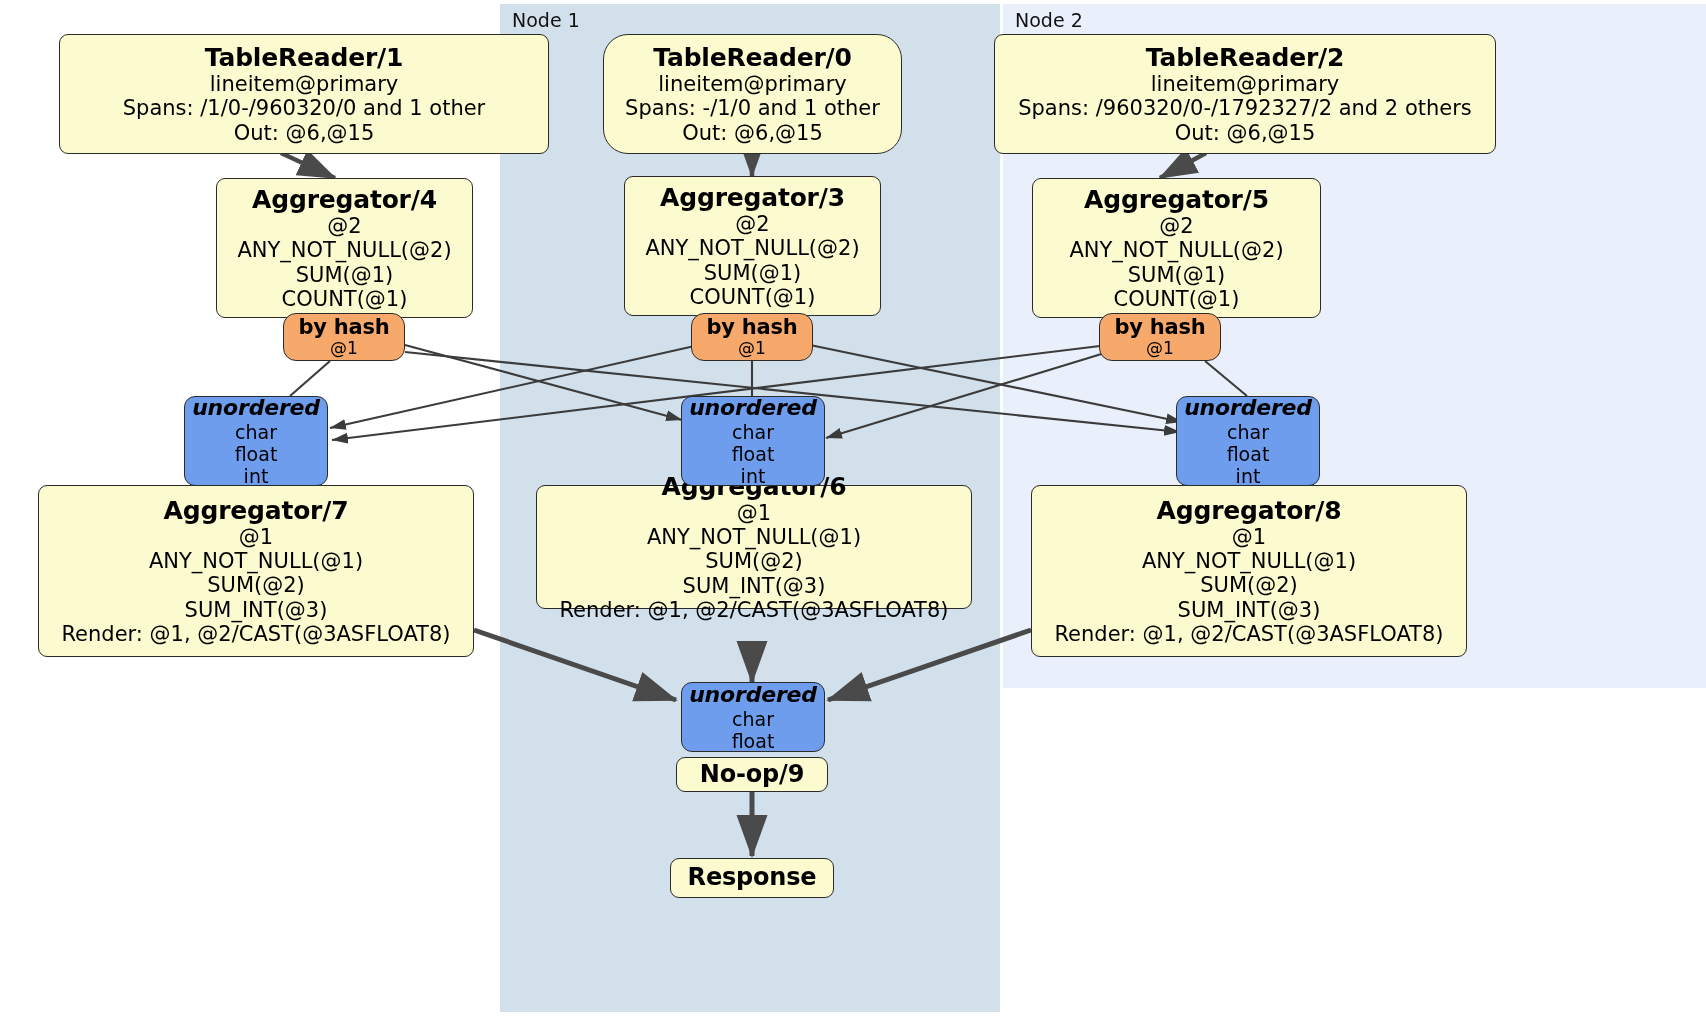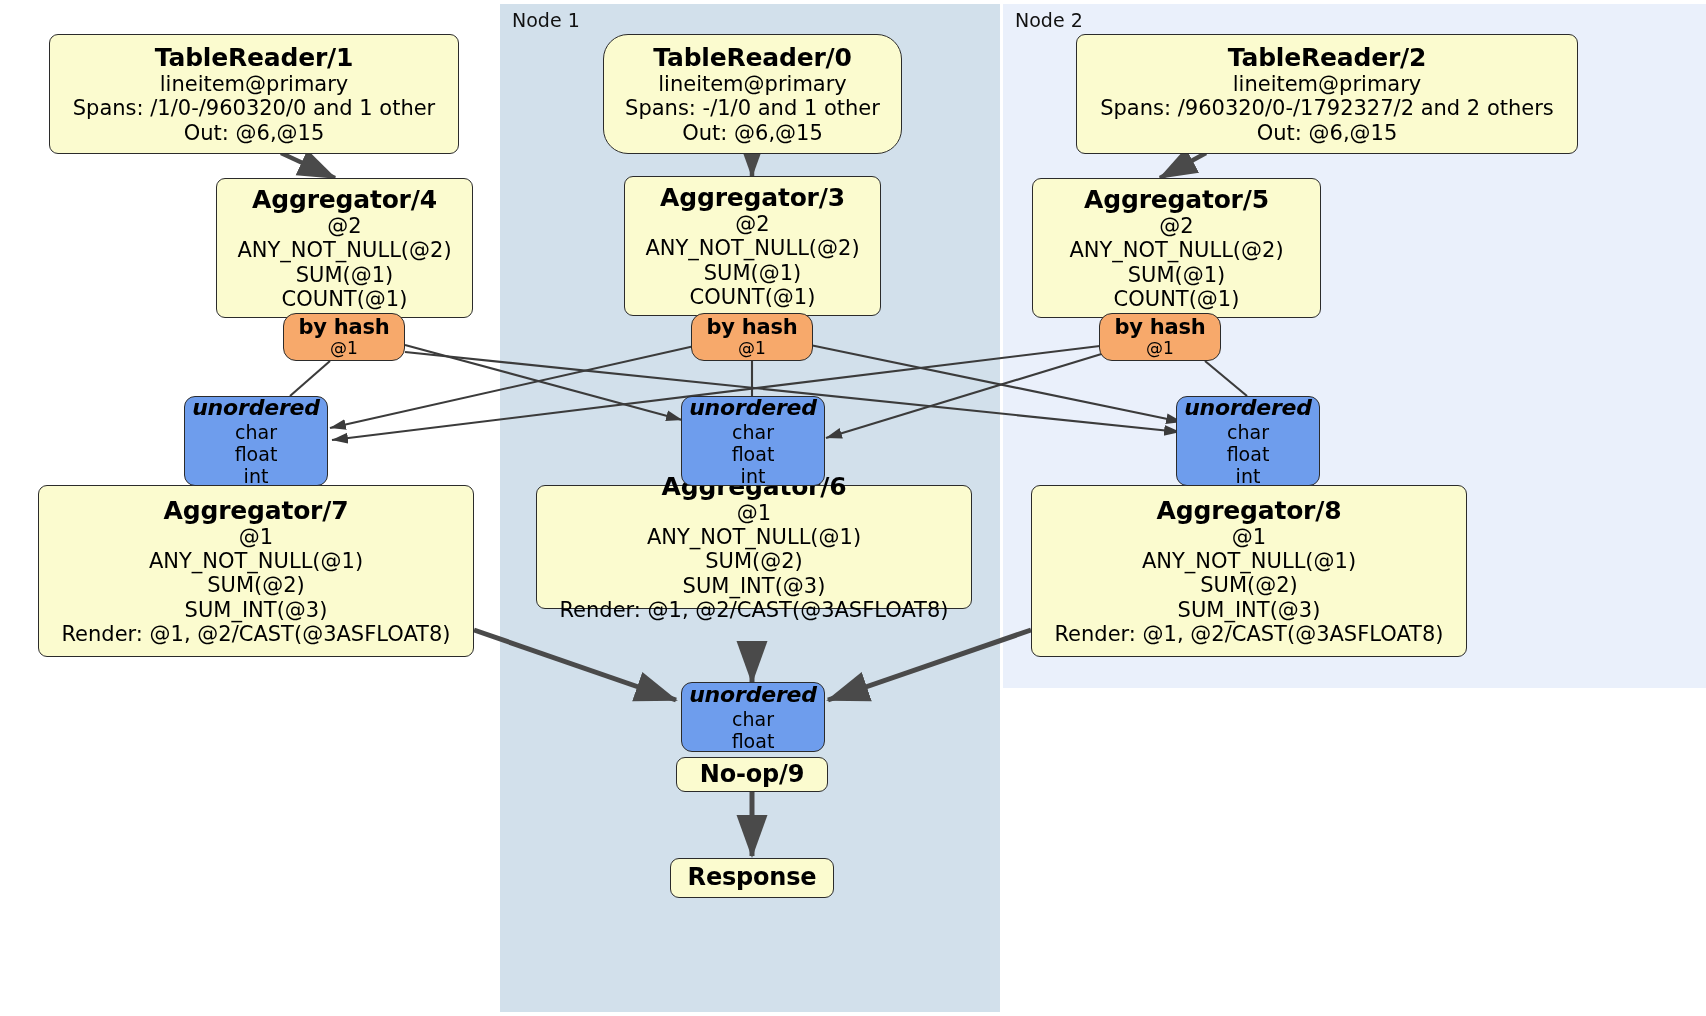--- a/index.html
+++ b/index.html
@@ -133,35 +133,35 @@
       <path d="M1108,352 L826,438"></path>
     </g>
 
     <g stroke="#3b3b3b" stroke-width="2.1" fill="none">
       <path d="M330,361 L290,396"></path>
       <path d="M752,361 L752,396"></path>
       <path d="M1205,361 L1247,396"></path>
     </g>
   </svg>
 
-  <div class="gnode proc" style="left:49px; top:34px; width:410px; height:120px;">
+  <div class="gnode proc" style="left:59px; top:34px; width:490px; height:120px;">
     <div class="ttl">TableReader/1</div>
     <div class="ln">lineitem@primary</div>
     <div class="ln">Spans: /1/0-/960320/0 and 1 other</div>
     <div class="ln">Out: @6,@15</div>
   </div>
 
   <div class="gnode proc" style="left:603px; top:34px; width:299px; height:120px;border-radius:25px;">
     <div class="ttl">TableReader/0</div>
     <div class="ln">lineitem@primary</div>
     <div class="ln">Spans: -/1/0 and 1 other</div>
     <div class="ln">Out: @6,@15</div>
   </div>
 
-  <div class="gnode proc" style="left:1076px; top:34px; width:502px; height:120px;">
+  <div class="gnode proc" style="left:994px; top:34px; width:502px; height:120px;">
     <div class="ttl">TableReader/2</div>
     <div class="ln">lineitem@primary</div>
     <div class="ln">Spans: /960320/0-/1792327/2 and 2 others</div>
     <div class="ln">Out: @6,@15</div>
   </div>
 
   <div class="gnode proc" style="left:216px; top:178px; width:257px; height:140px;">
     <div class="ttl">Aggregator/4</div>
     <div class="ln">@2</div>
     <div class="ln">ANY_NOT_NULL(@2)</div>

